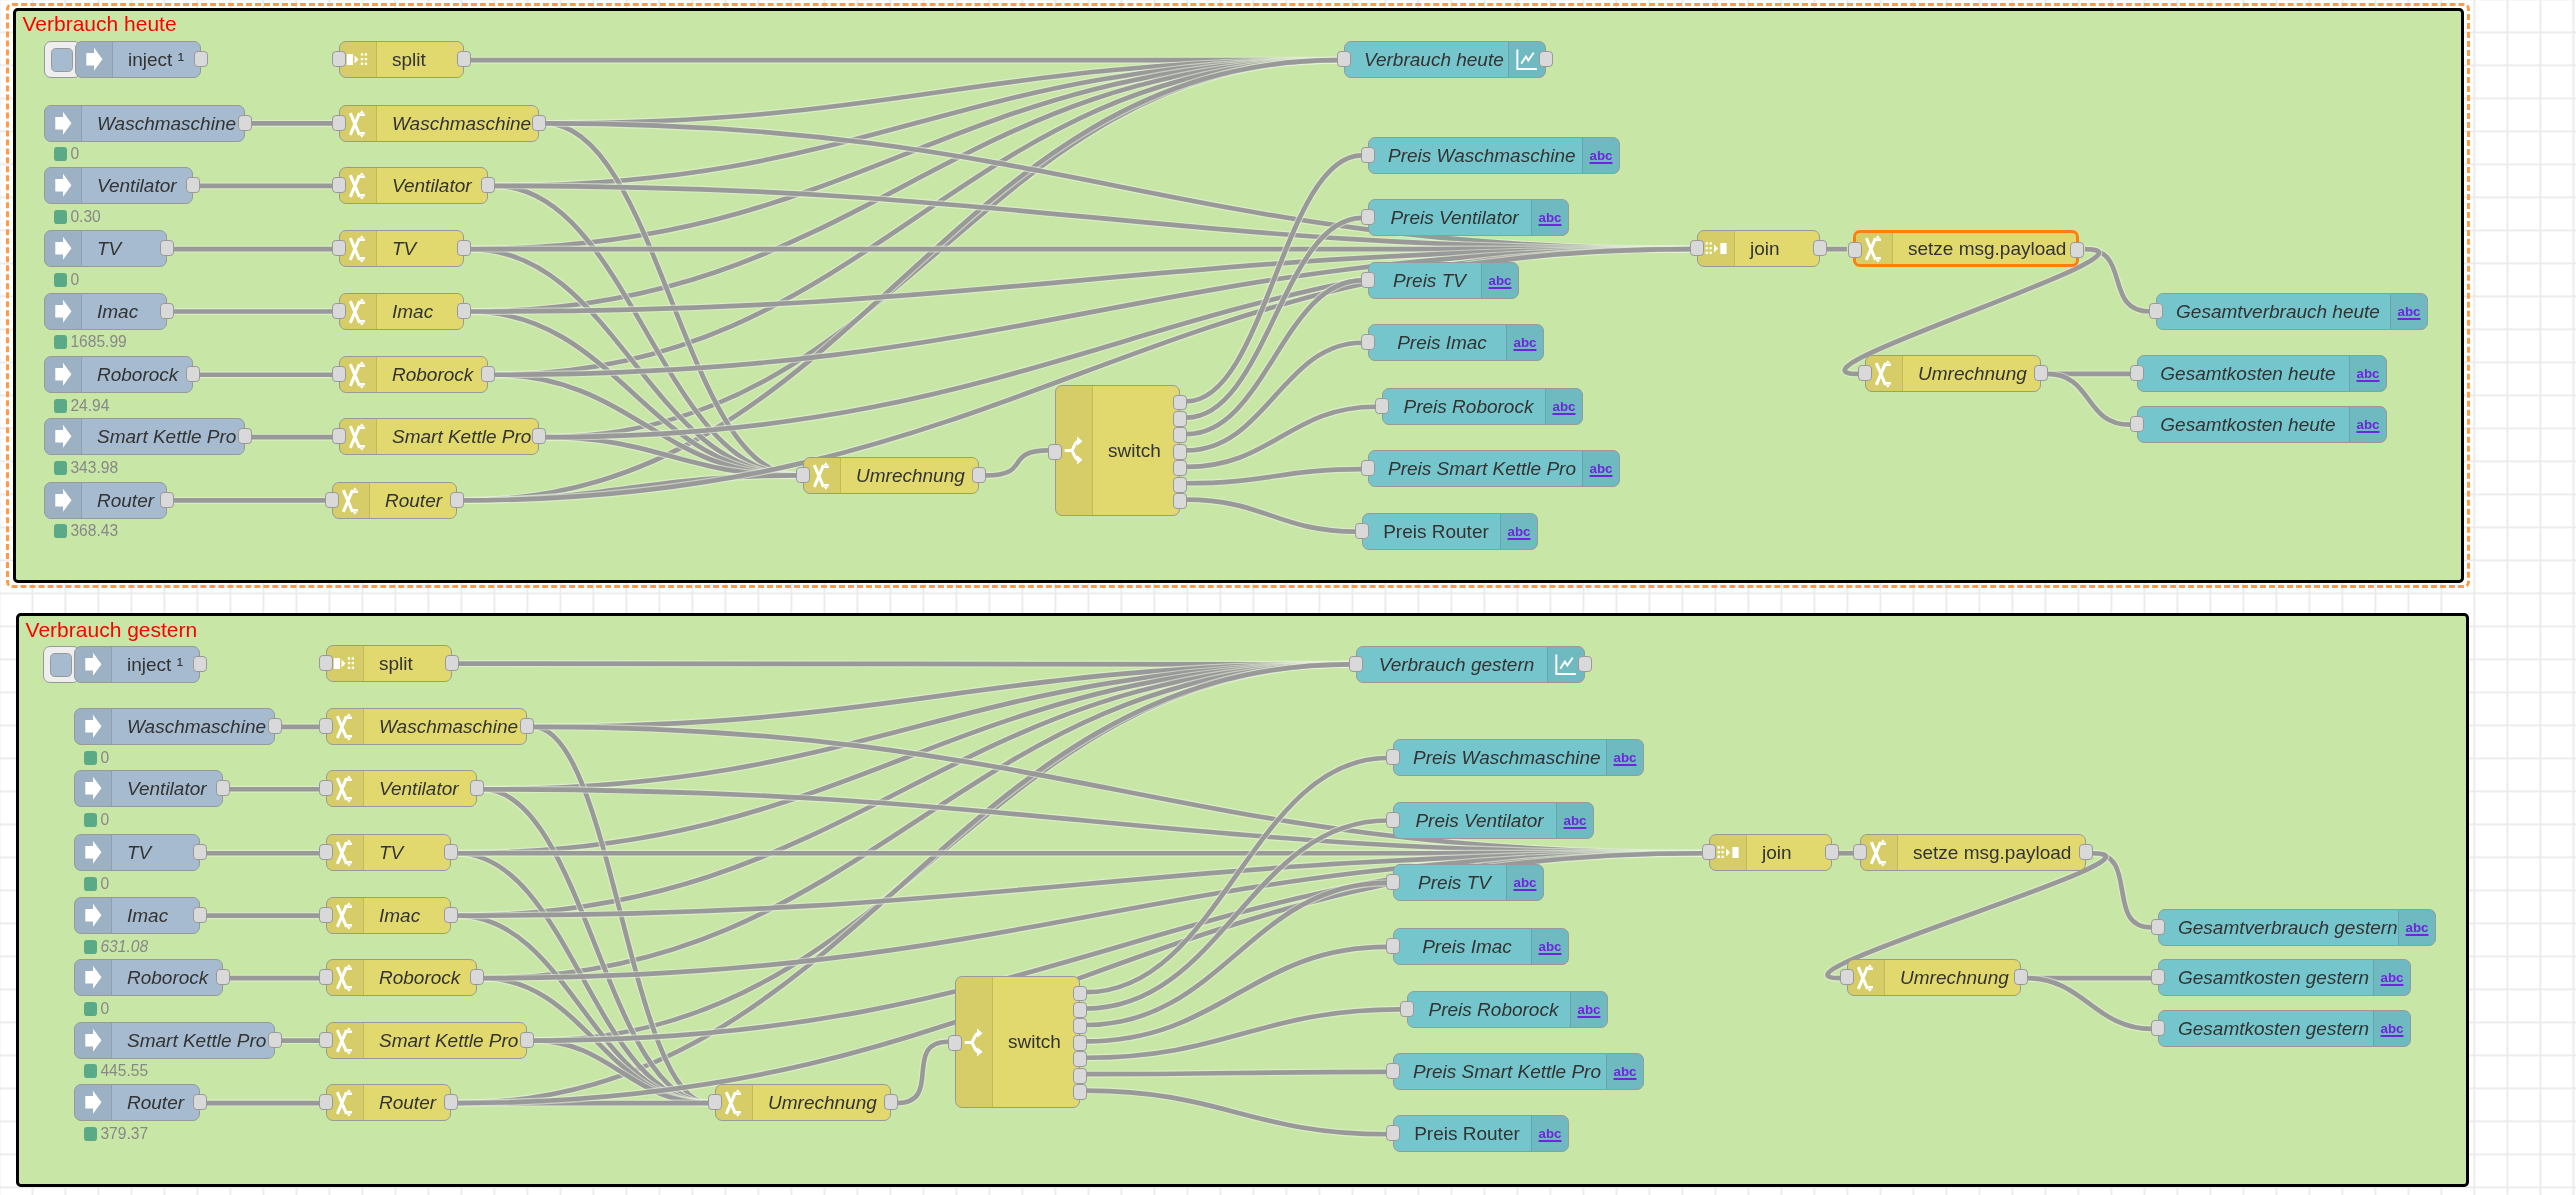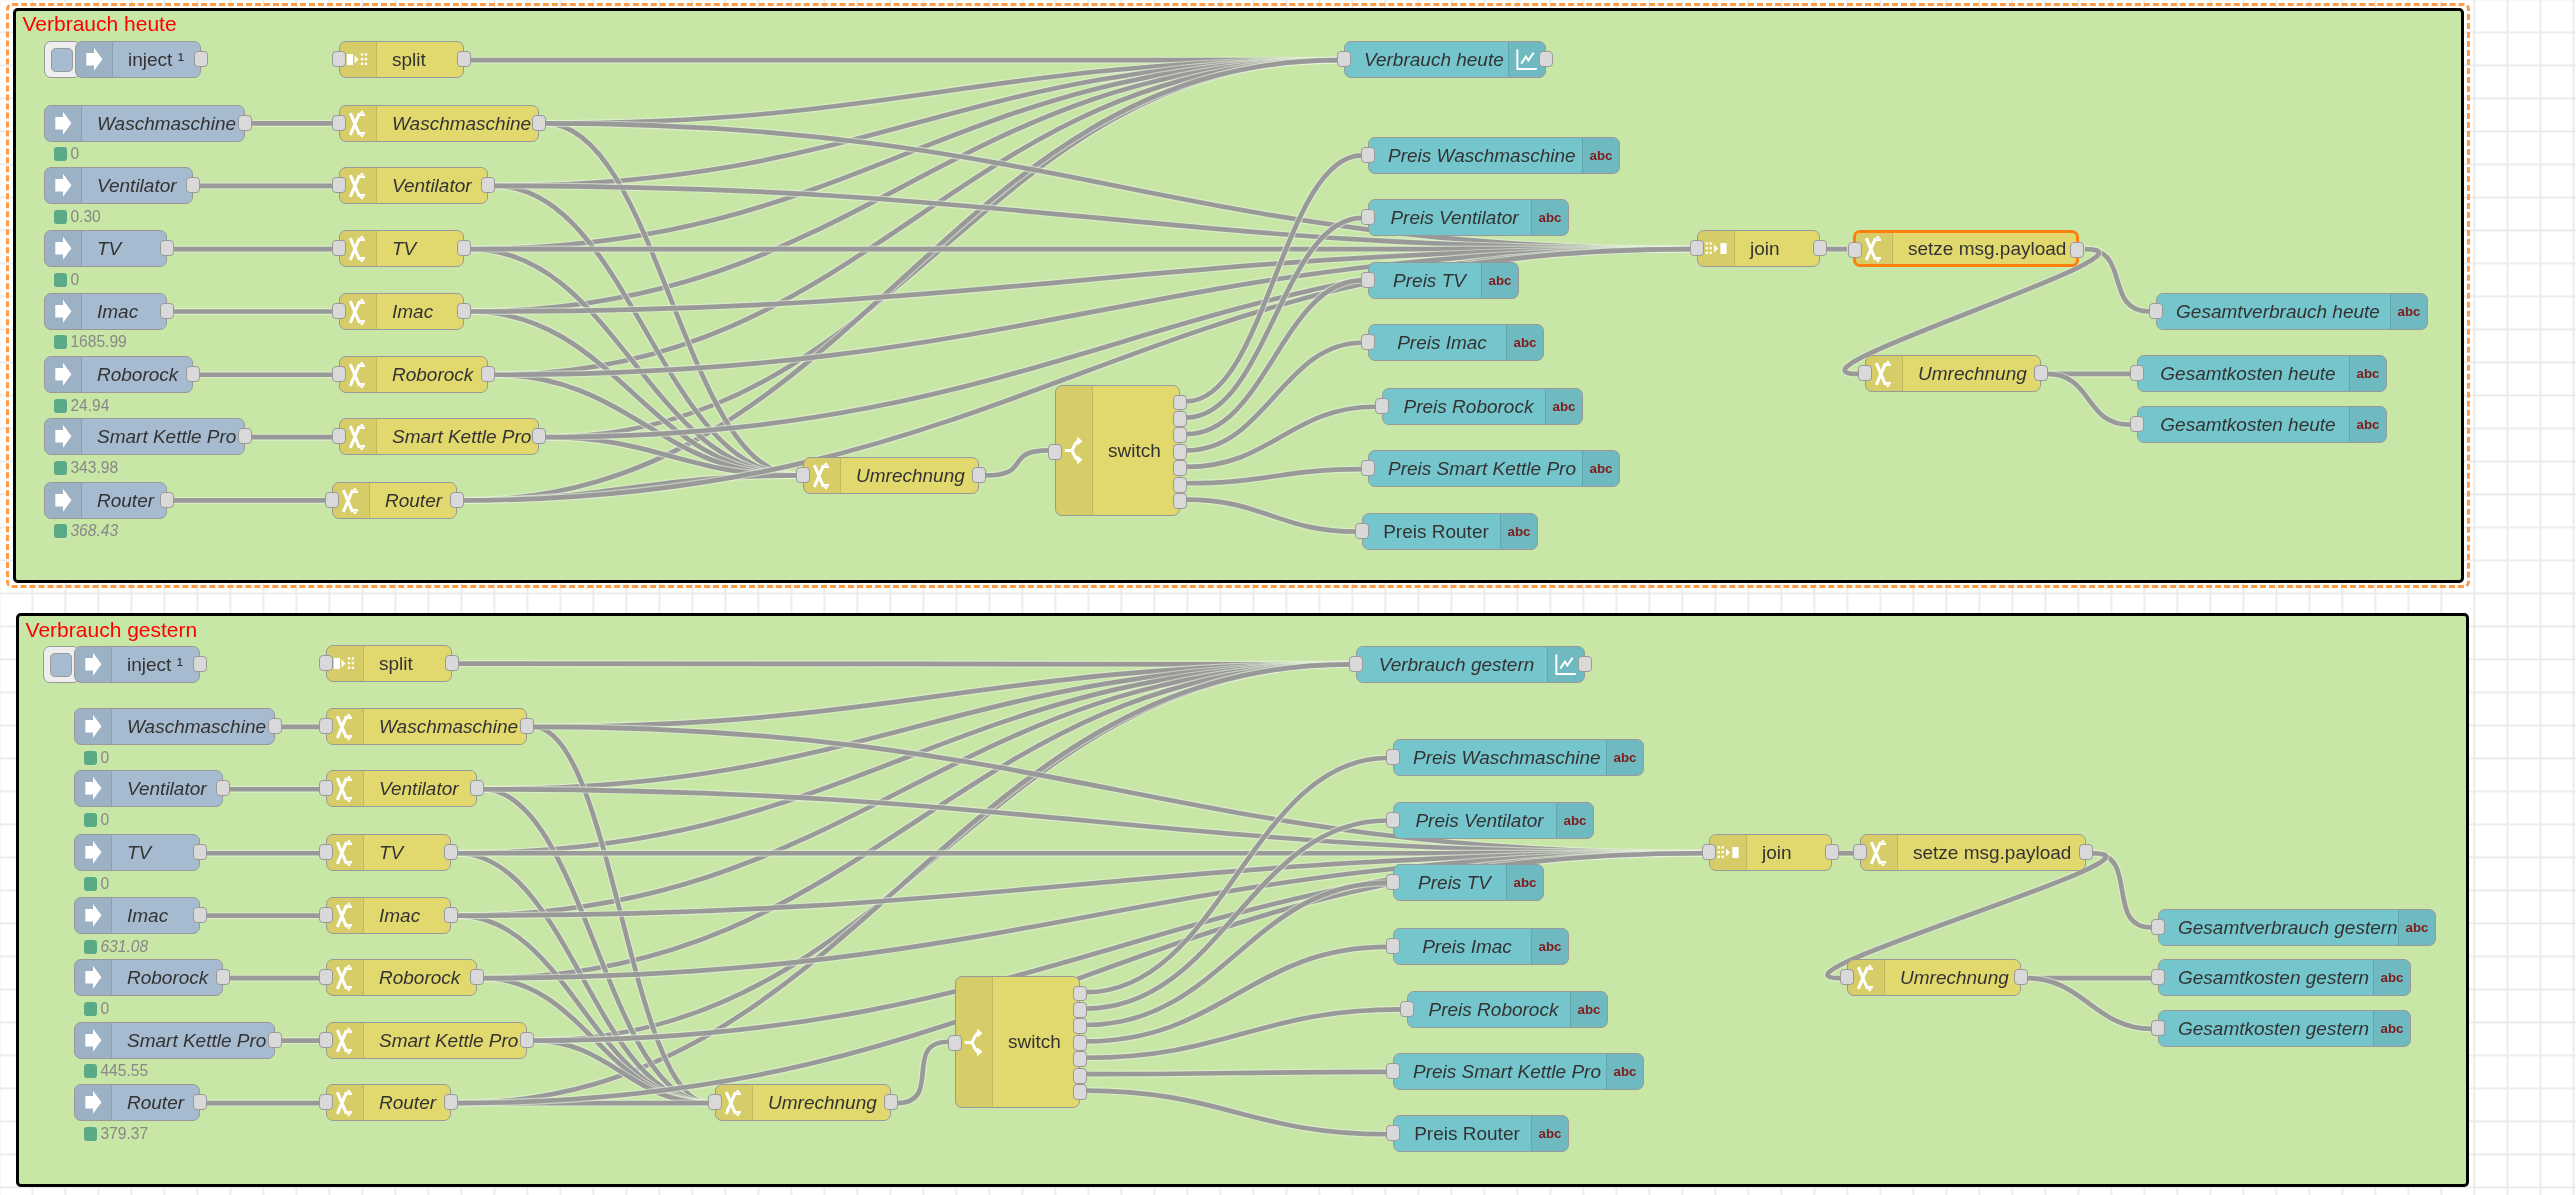--- a/index.html
+++ b/index.html
@@ -23,21 +23,21 @@
   .node .icr{position:absolute;right:0;top:0;bottom:0;width:36px;background:rgba(0,0,0,.06);border-left:1.6px solid rgba(0,0,0,.1);border-radius:0 5.5px 5.5px 0;display:flex;align-items:center;justify-content:center;}
   .node .lbl{font-size:19px;color:#333;white-space:nowrap;position:absolute;left:52px;right:15.6px;}
   .node.text .lbl,.node.chart .lbl{left:19px;right:47px;text-align:center;}
   .node .lbl.it{font-style:italic;}
   .port{position:absolute;width:14px;height:15.6px;background:#d9d9d9;border:1.6px solid #999;border-radius:3.9px;box-sizing:border-box;top:9.4px;z-index:3;}
   .port.in{left:-7.8px;} .port.out{right:-7.8px;}
   .inject-btn{position:absolute;width:37px;height:37px;background:#eee;border:1.6px solid #999;border-radius:7px;box-sizing:border-box;z-index:1;}
   .inject-btn::after{content:"";position:absolute;left:5.5px;top:6.2px;width:20px;height:22px;background:#a6bbcf;border:1.6px solid #999;border-radius:4.7px;}
   .status{position:absolute;display:flex;align-items:center;font-size:15.6px;color:#888;z-index:2;}
   .status .dot{width:13.3px;height:13.3px;background:#5aaa88;border-radius:3.1px;margin-right:3.1px;}
-  .abc{color:#7f1d1d;font-size:13.3px;font-weight:bold;text-decoration-thickness:2.3px;text-underline-offset:2.3px;}
+  .abc{color:#6d28d9;font-size:13.3px;font-weight:bold;text-decoration:underline;text-decoration-thickness:2.3px;text-underline-offset:2.3px;}
   .switch .ic{height:auto;}
 </style>
 </head>
 <body>
 
 <div class="selection" style="left:6.2px;top:3.1px;width:2464px;height:585px;"></div>
 <div class="group" style="left:13.3px;top:7.8px;width:2451px;height:575px;">
   <span class="group-title">Verbrauch heute</span>
 </div>
 
@@ -326,21 +326,21 @@
     </div>
     <div class="node inject" style="left: 44px; top: 482px; width: 123px;">
       <span class="ic">
         <svg width="20" height="26.5" viewBox="0 0 26 34">
           <path d="M3 9h10V2l11 15-11 15v-7H3z" fill="#fff"></path>
         </svg>
       </span>
       <span class="lbl it">Router</span>
       <span class="port out"></span>
     </div>
-    <div class="status" style="left: 54px; top: 522px; font-style: italic;">
+    <div class="status" style="left: 54px; top: 522px;">
       <span class="dot"></span>
       <span>368.43</span>
     </div>
     <div class="node change" style="left: 339px; top: 105px; width: 200px;">
       <span class="ic">
         <svg width="20" height="28" viewBox="0 0 26 36">
           <path d="M3 4l12 28M15 4L3 32" stroke="#fff" stroke-width="4" fill="none"></path>
           <path d="M15 4l6 0-3-4zM15 32l6 0-3 4z" fill="#fff"></path>
           <path d="M14 6h8M14 30h8" stroke="#fff" stroke-width="3"></path>
         </svg>

